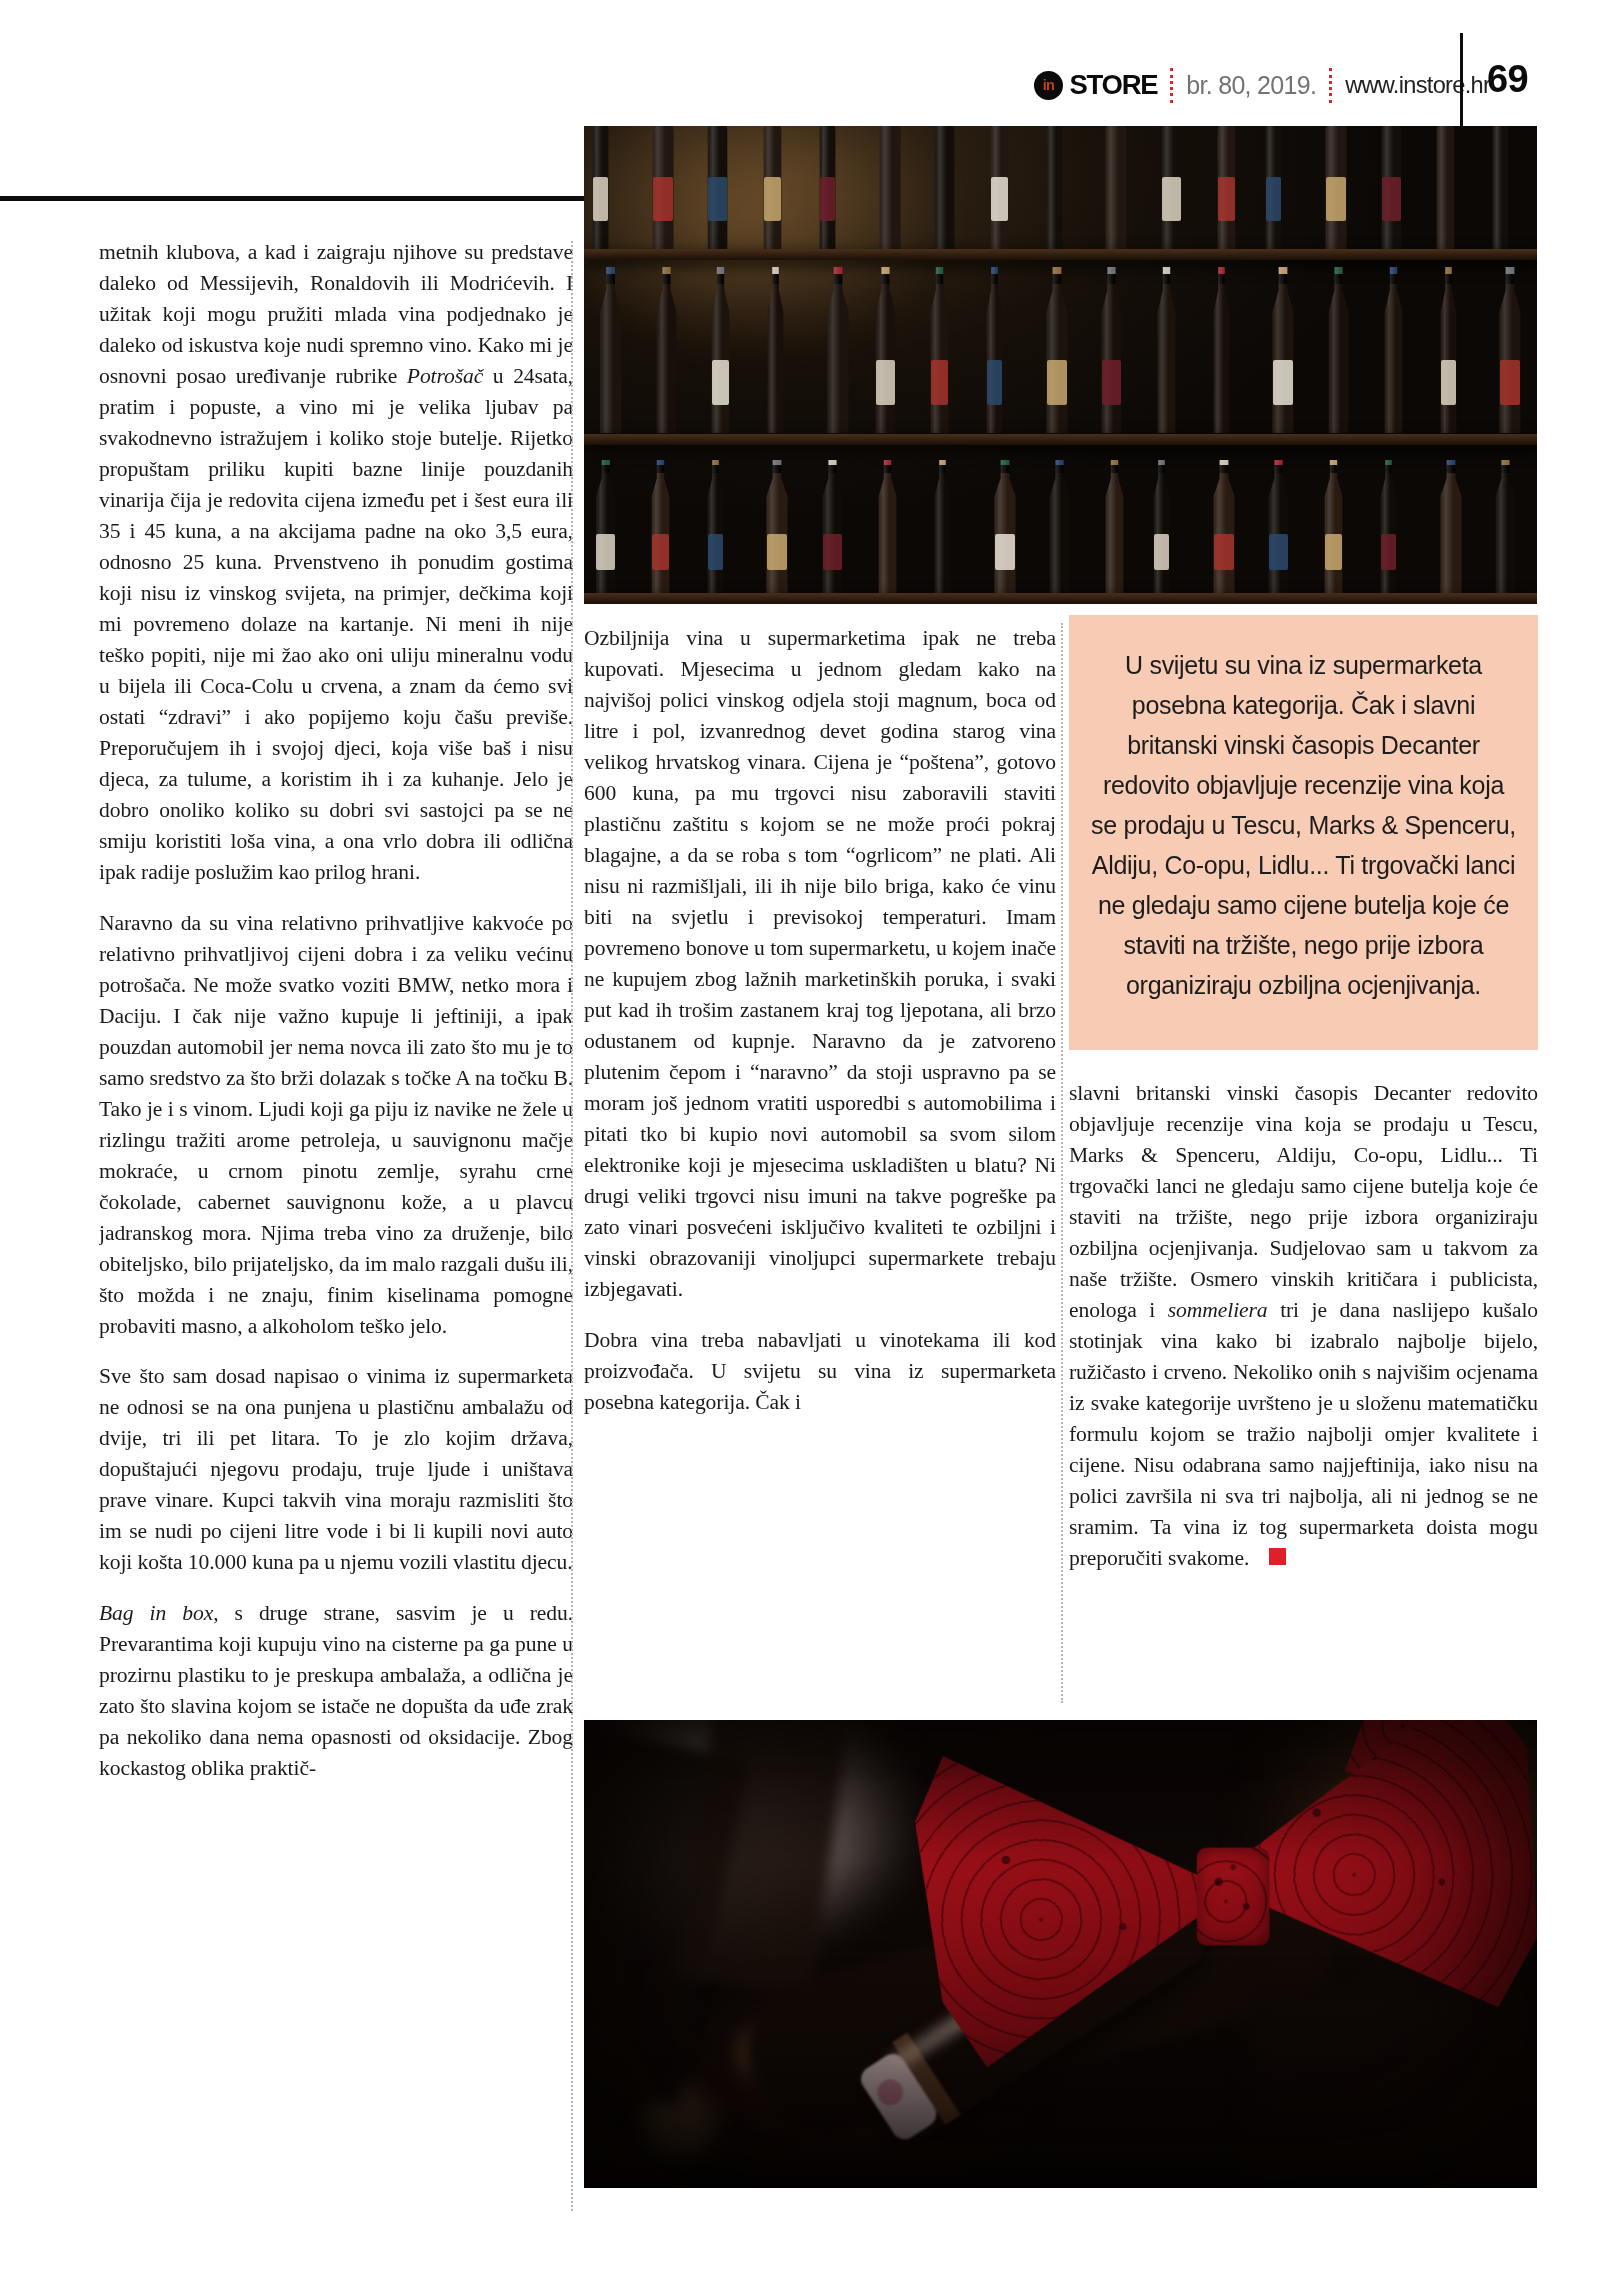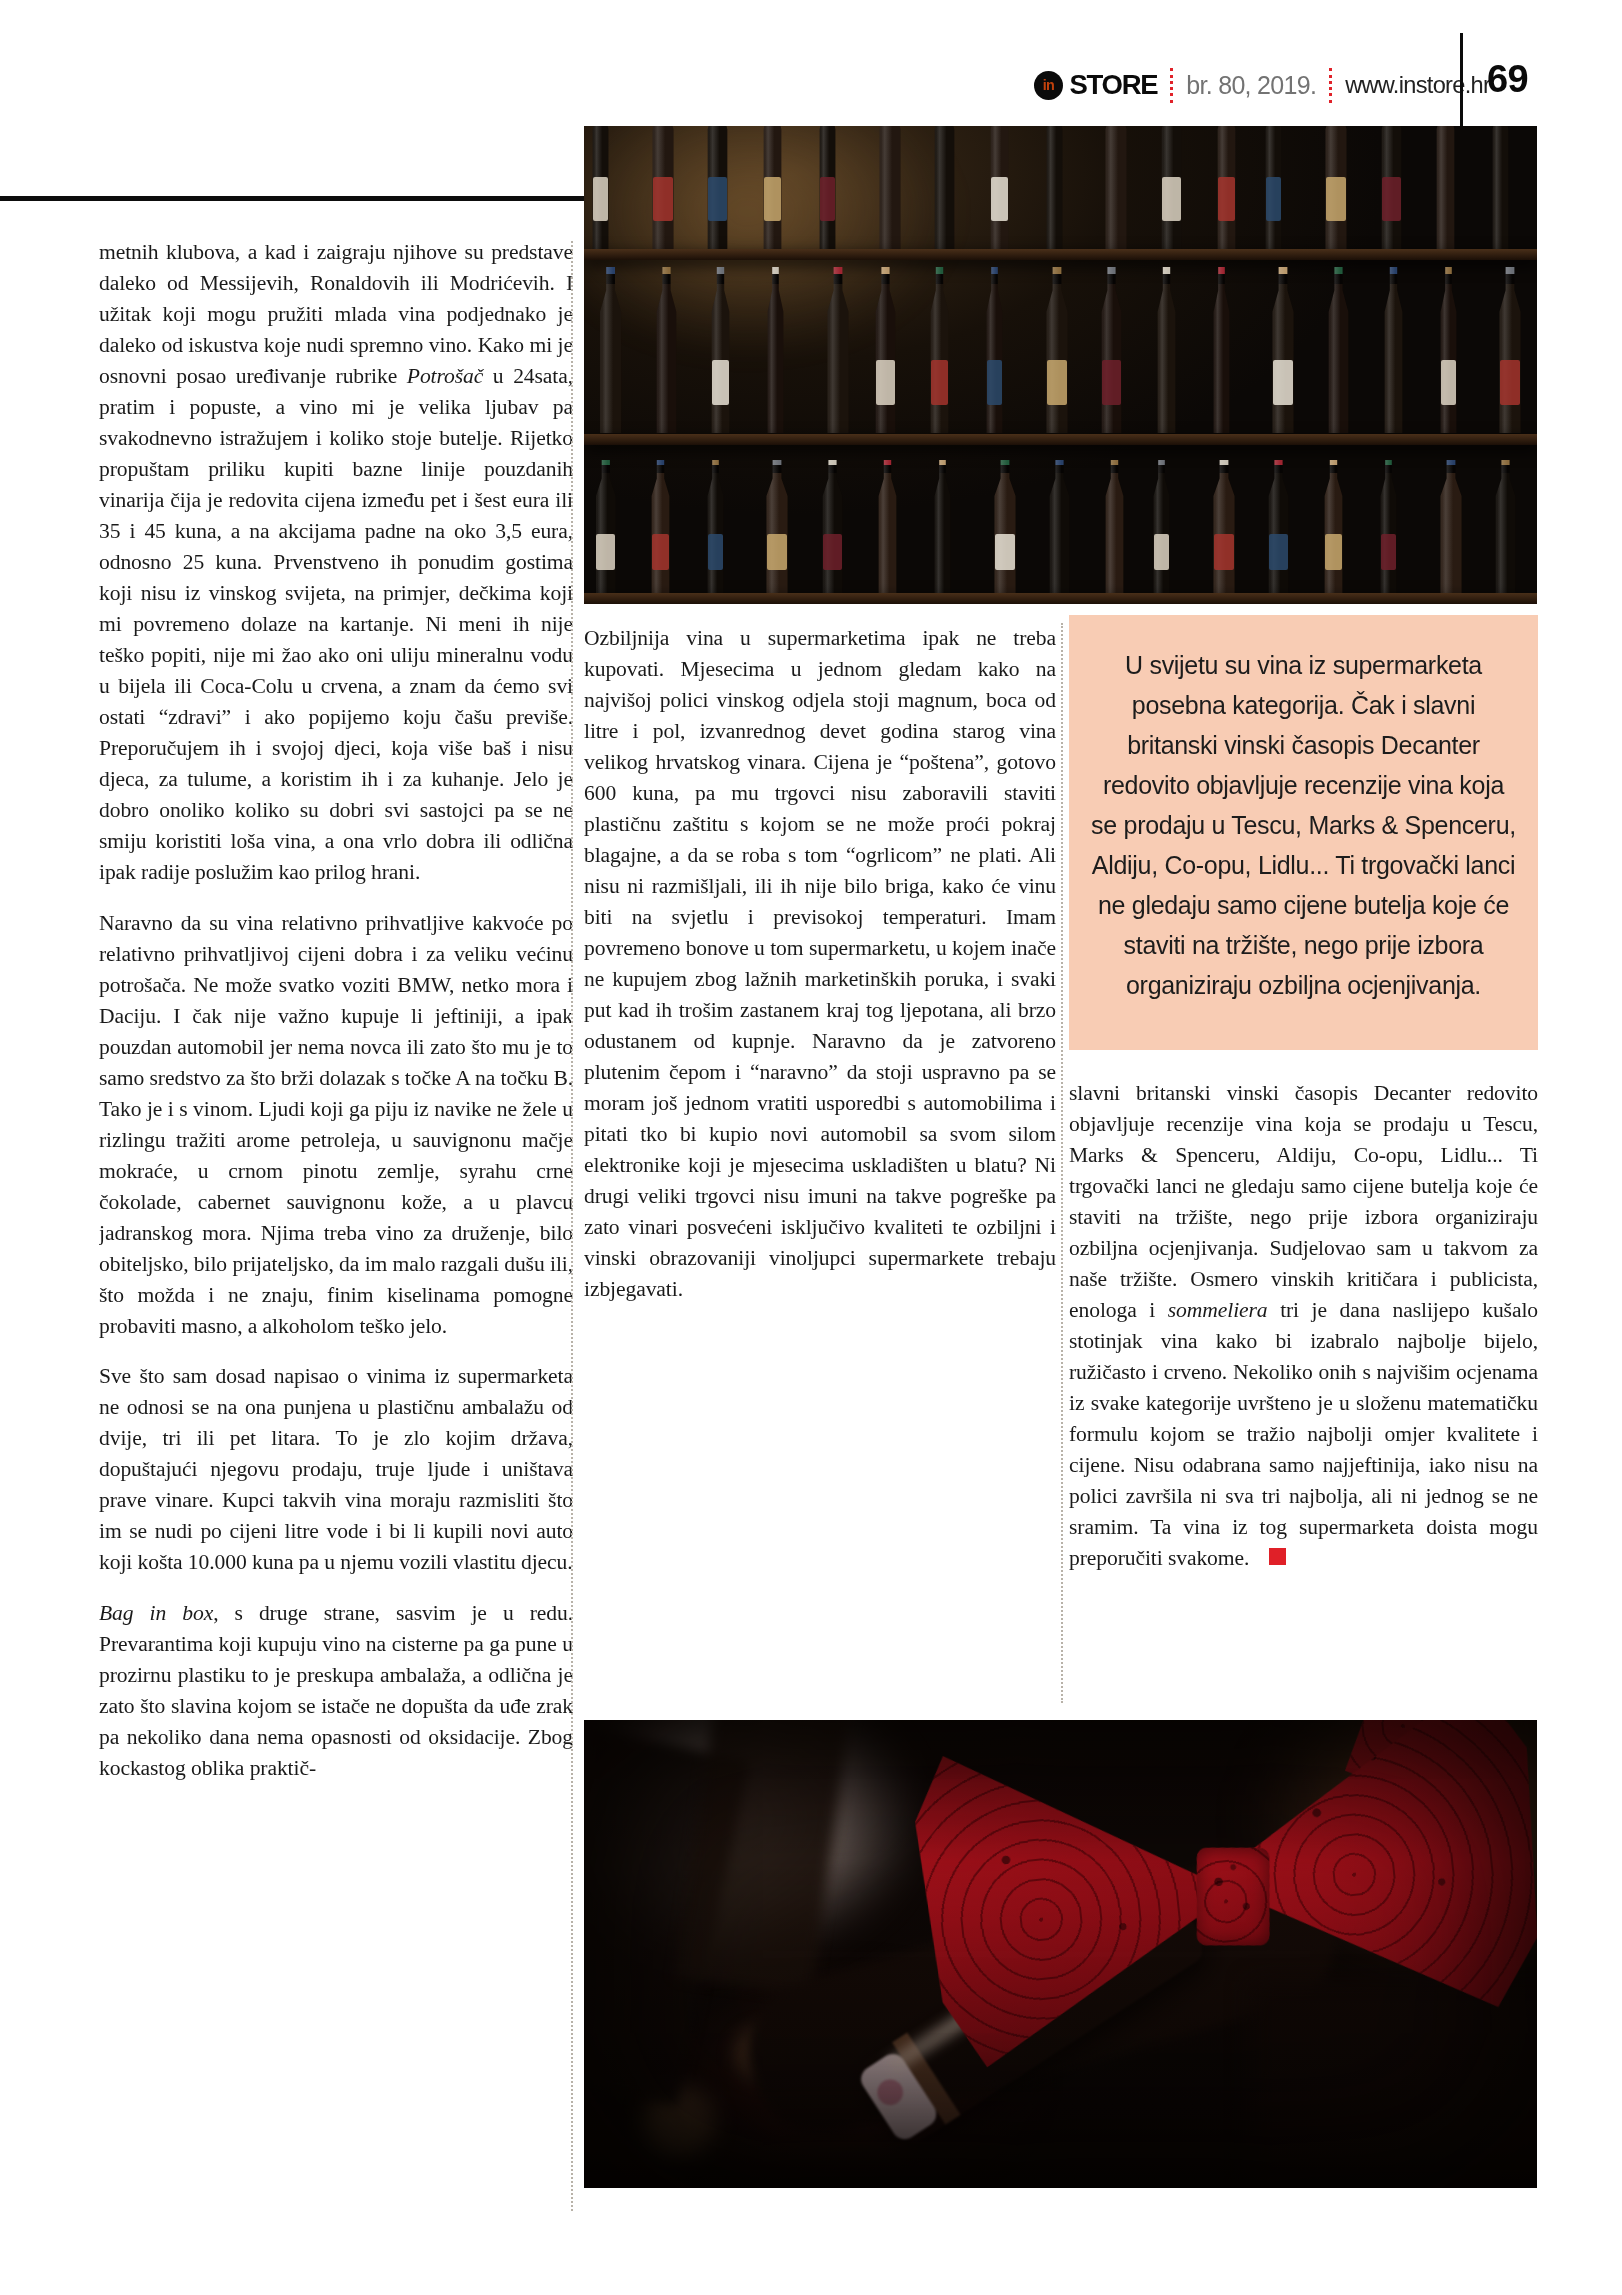--- a/index.html
+++ b/index.html
@@ -241,20 +241,21 @@
           <div class="lbl" style="background: rgb(114, 31, 42);"></div>
         </div>
         <div class="bottle" style="left: 845px; top: 334px; width: 44px; height: 133px; background: linear-gradient(rgb(39, 64, 106) 0px, rgb(39, 64, 106) 4%, rgb(6, 4, 3) 4%, rgb(6, 4, 3) 10%, rgb(42, 27, 17) 10%, rgb(42, 27, 17) 100%), linear-gradient(90deg, rgba(255, 255, 255, 0.06) 30%, rgba(255, 255, 255, 0.16) 38%, rgba(255, 255, 255, 0) 55%); background-blend-mode: screen;"></div>
         <div class="bottle" style="left: 901px; top: 334px; width: 41px; height: 133px; background: linear-gradient(rgb(138, 106, 58) 0px, rgb(138, 106, 58) 4%, rgb(6, 4, 3) 4%, rgb(6, 4, 3) 10%, rgb(15, 11, 7) 10%, rgb(15, 11, 7) 100%), linear-gradient(90deg, rgba(255, 255, 255, 0.06) 30%, rgba(255, 255, 255, 0.16) 38%, rgba(255, 255, 255, 0) 55%); background-blend-mode: screen;"></div>
         <div class="shelf" style="top: 467px;"></div>
       </div>
   </div>
 
   <div class="col col2">
     <p><span>Ozbiljnija vina u supermarketima ipak ne treba kupovati. Mjesecima u jednom gledam kako na najvišoj polici vinskog odjela stoji magnum, boca od litre i pol, izvanrednog devet godina starog vina velikog hrvatskog vinara. Cijena je “poštena”, gotovo 600 kuna, pa mu trgovci nisu zaboravili staviti plastičnu zaštitu s kojom se ne može proći pokraj blagajne, a da se roba s tom “ogrlicom” ne plati. Ali nisu ni razmišljali, ili ih nije bilo briga, kako će vinu biti na svjetlu i previsokoj temperaturi. Imam povremeno bonove u tom supermarketu, u kojem inače ne kupujem zbog lažnih marketinških poruka, i svaki put kad ih trošim zastanem kraj tog ljepotana, ali brzo odustanem od kupnje. Naravno da je zatvoreno plutenim čepom i “naravno” da stoji uspravno pa se moram još jednom vratiti usporedbi s automobilima i pitati tko bi kupio novi automobil sa svom silom elektronike koji je mjesecima uskladišten u blatu? Ni drugi veliki trgovci nisu imuni na takve pogreške pa zato vinari posvećeni isključivo kvaliteti te ozbiljni i vinski obrazovaniji vinoljupci supermarkete trebaju izbjegavati.</span></p>
+    <p><span>Dobra vina treba nabavljati u vinotekama ili kod proizvođača. U svijetu su vina iz supermarketa posebna kategorija. Čak i</span></p>
   </div>
 
   <div class="col-sep sepB"></div>
 
   <div class="pull-quote">U svijetu su vina iz supermarketa posebna kategorija. Čak i slavni britanski vinski časopis Decanter redovito objavljuje recenzije vina koja se prodaju u Tescu, Marks &amp; Spenceru, Aldiju, Co-opu, Lidlu... Ti trgovački lanci ne gledaju samo cijene butelja koje će staviti na tržište, nego prije izbora organiziraju ozbiljna ocjenjivanja.</div>
 
   <div class="col col3">
     <p>
       <span><span>slavni britanski vinski časopis Decanter redovito objavljuje recenzije vina koja se prodaju u Tescu, Marks &amp; Spenceru, Aldiju, Co-opu, Lidlu... Ti trgovački lanci ne gledaju samo cijene butelja koje će staviti na tržište, nego prije izbora organiziraju ozbiljna ocjenjivanja. Sudjelovao sam u takvom za naše tržište. Osmero vinskih kritičara i publicista, enologa i </span><i>sommeliera</i><span> tri je dana naslijepo kušalo stotinjak vina kako bi izabralo najbolje bijelo, ružičasto i crveno. Nekoliko onih s najvišim ocjenama iz svake kategorije uvršteno je u složenu matematičku formulu kojom se tražio najbolji omjer kvalitete i cijene. Nisu odabrana samo najjeftinija, iako nisu na polici završila ni sva tri najbolja, ali ni jednog se ne sramim. Ta vina iz tog supermarketa doista mogu preporučiti svakome.</span></span>
       <span class="end-mark"></span>

